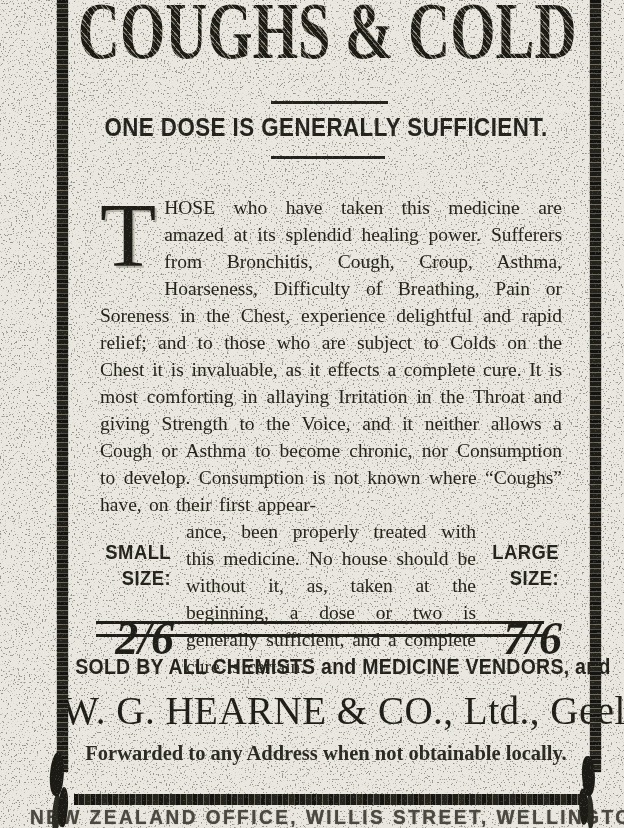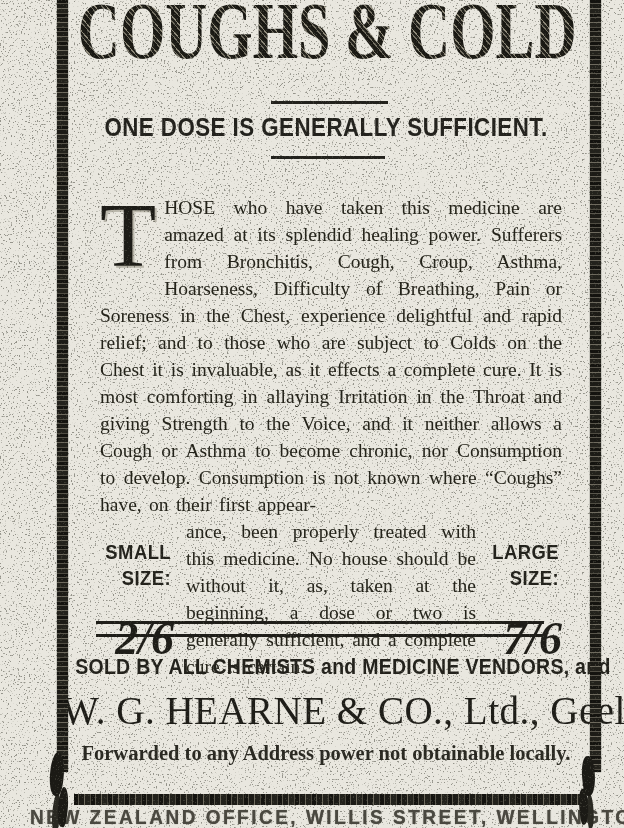--- a/index.html
+++ b/index.html
@@ -157,21 +157,21 @@
           <div>SIZE:</div>
         </div>
         <div class="size-price">7/6</div>
       </div>
     </div>
   </div>
 
   <div class="double-rule"></div>
   <div class="sold-line gothic">SOLD BY ALL CHEMISTS and MEDICINE VENDORS, and</div>
   <div class="company-line">W. G. HEARNE &amp; CO., Ltd., Geelong, Vic.</div>
-  <div class="forwarded-line">Forwarded to any Address power not obtainable locally.</div>
+  <div class="forwarded-line">Forwarded to any Address when not obtainable locally.</div>
   <div class="nz-line gothic">NEW ZEALAND OFFICE, WILLIS STREET, WELLINGTON.</div>
 
   <svg class="noise" width="624" height="828" xmlns="http://www.w3.org/2000/svg">
     <filter id="specks">
       <feTurbulence type="fractalNoise" baseFrequency="0.62" numOctaves="2" seed="11" result="n"></feTurbulence>
       <feColorMatrix in="n" type="matrix" values="0 0 0 0 0.08  0 0 0 0 0.08  0 0 0 0 0.06  0 0 0 11 -6.9"></feColorMatrix>
     </filter>
     <rect width="624" height="828" filter="url(#specks)"></rect>
   </svg>
 

